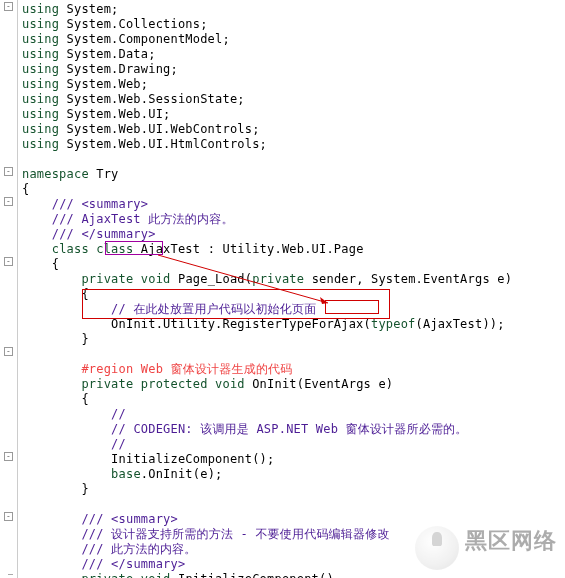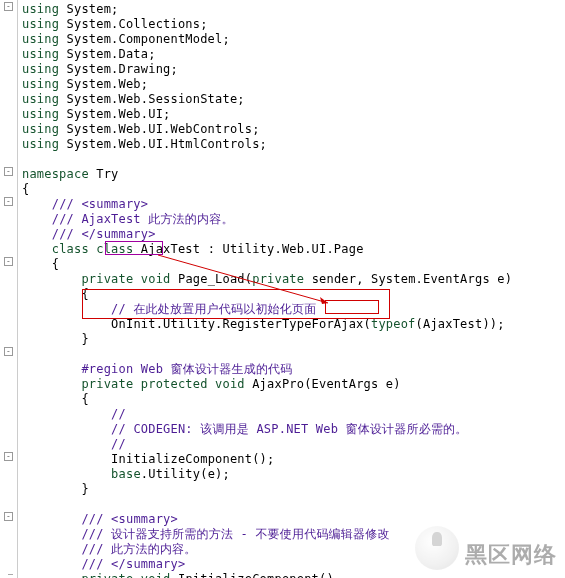--- a/index.html
+++ b/index.html
@@ -3,24 +3,24 @@
 <meta charset="utf-8">
 <style>
 *{margin:0;padding:0;box-sizing:border-box}
 body{font-family:"NSimSun","SimSun",monospace;font-size:12px;background:#fff;width:565px;height:578px;position:relative;overflow:hidden;letter-spacing:0.2px}
 .gutter{position:absolute;left:0;top:0;width:18px;height:578px;background:#fff;border-right:1px solid #ccc}
 .fold{position:absolute;left:4px;width:9px;height:9px;border:1px solid #999;font-size:8px;line-height:7px;text-align:center;color:#666;cursor:pointer}
 .dash{position:absolute;left:8px;width:5px;height:1px;background:#aaa}
 .code{position:absolute;left:22px;top:2px;white-space:pre;line-height:15px}
 .kw{color:#14532d}
 .cm{color:#4c1d95}
-.reg{color:#4c1d95}
+.reg{color:#ef4444}
 .box-purple{position:absolute;border:1px solid #a000a0;pointer-events:none}
 .box-red{position:absolute;border:1px solid #d00000;pointer-events:none}
-.watermark{position:absolute;right:8px;bottom:8px;display:flex;align-items:flex-end;opacity:0.4;pointer-events:none}
+.watermark{position:absolute;right:8px;bottom:8px;display:flex;align-items:flex-start;opacity:0.4;pointer-events:none}
 .watermark-logo{width:44px;height:44px;border-radius:50%;background:radial-gradient(circle at 40% 35%,#fff,#ddd 60%,#bbb);margin-right:6px;display:flex;align-items:center;justify-content:center;position:relative}
 .watermark-logo::before{content:"";position:absolute;width:10px;height:14px;background:#999;border-radius:40% 40% 20% 20%;top:6px}
 .watermark-text{font-family:"Microsoft YaHei","SimHei",sans-serif;font-size:22px;font-weight:bold;color:#333;letter-spacing:1px}
 </style>
 </head>
 <body>
 
 <div class="gutter">
   <div class="fold" style="top:2px">-</div>
   <div class="fold" style="top:167px">-</div>
@@ -50,27 +50,27 @@
     <span class="cm">/// &lt;/summary&gt;</span>
     <span class="kw">class class</span> <span>AjaxTest</span><span> : Utility.Web.UI.Page</span>
     {
         <span class="kw">private void</span> <span>Page_Load</span><span>(</span><span class="kw">private</span><span> sender, System.EventArgs e)</span>
         {
             <span class="cm">// 在此处放置用户代码以初始化页面</span>
             <span>OnInit.Utility.RegisterTypeForAjax(</span><span class="kw">typeof</span><span>(</span><span>AjaxTest</span><span>));</span>
         }
 
         <span class="reg">#region Web 窗体设计器生成的代码</span>
-        <span class="kw">private protected void</span> <span>AjaxPro</span><span>(EventArgs e)</span>
+        <span class="kw">private protected void</span> <span>OnInit</span><span>(EventArgs e)</span>
         {
             <span class="cm">//</span>
             <span class="cm">// CODEGEN: 该调用是 ASP.NET Web 窗体设计器所必需的。</span>
             <span class="cm">//</span>
             <span>InitializeComponent();</span>
-            <span class="kw">base</span><span>.Utility(e);</span>
+            <span class="kw">base</span><span>.OnInit(e);</span>
         }
 
         <span class="cm">/// &lt;summary&gt;</span>
         <span class="cm">/// 设计器支持所需的方法 - 不要使用代码编辑器修改</span>
         <span class="cm">/// 此方法的内容。</span>
         <span class="cm">/// &lt;/summary&gt;</span>
         <span class="kw">private void</span> <span>InitializeComponent</span><span>()</span>
         {    
             <span></span>
         }

